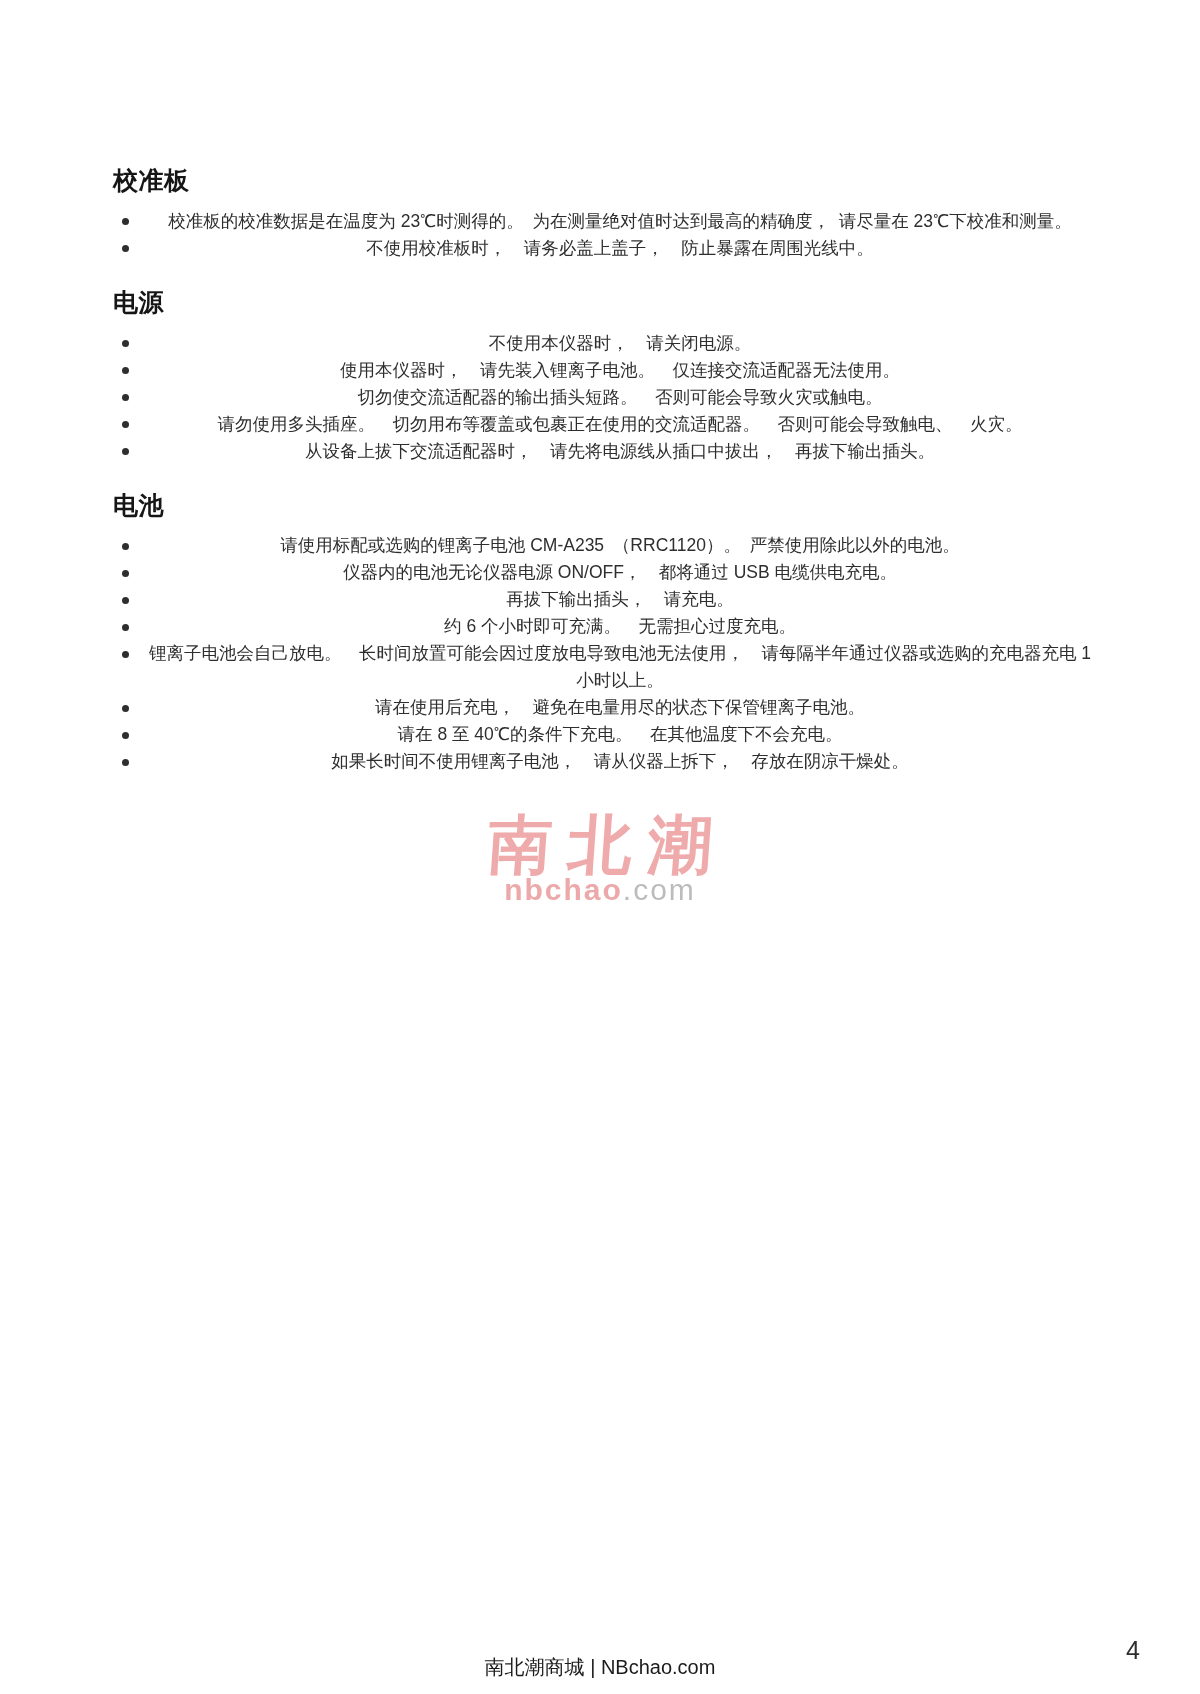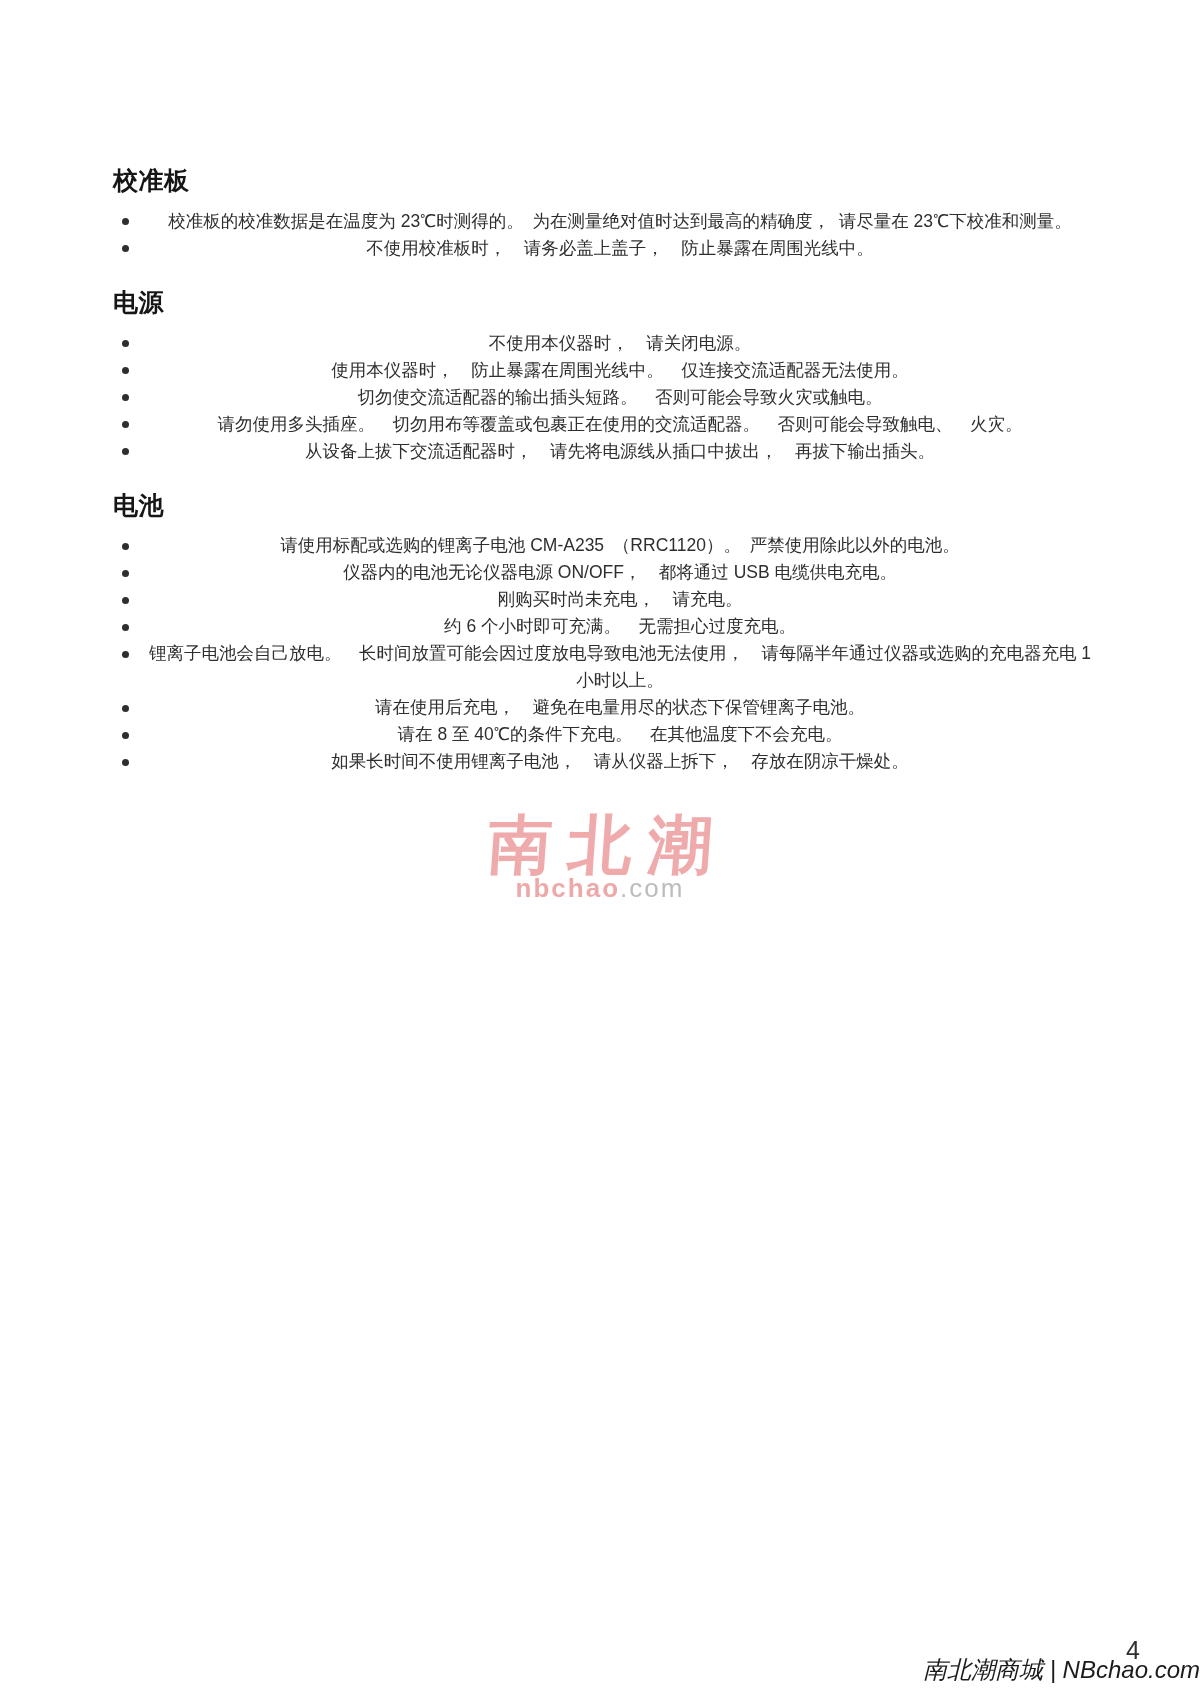--- a/index.html
+++ b/index.html
@@ -59,35 +59,34 @@
     font-family: "DejaVu Serif", serif;
     font-size: 64px;
     font-weight: 700;
     letter-spacing: 16px;
     line-height: 1.0;
     transform: skewX(-4deg);
     text-indent: 16px;
   }
   .wm-domain {
     margin-top: -2px;
-    font-size: 26px;
+    font-size: 30px;
     font-weight: 700;
     letter-spacing: 2px;
     line-height: 1.0;
   }
   .wm-suffix { font-weight: 400; }
   .footer {
     position: absolute;
     top: 1638px;
     left: 0;
     width: 100%;
-    text-align: right;
-    font-size: 24px;
+    text-align: center;
+    font-size: 20px;
     color: #1b1b1b;
-    font-style: italic;
   }
   .page-number {
     position: absolute;
     top: 1620px;
     right: 60px;
     font-size: 25px;
     color: #2e2e2e;
   }
 </style>
 </head>
@@ -102,33 +101,33 @@
       <ul class="bullet-list">
         <li>校准板的校准数据是在温度为 23℃时测得的。 为在测量绝对值时达到最高的精确度， 请尽量在 23℃下校准和测量。</li>
         <li>不使用校准板时，　请务必盖上盖子，　防止暴露在周围光线中。</li>
       </ul>
     </div>
 
     <div class="section">
       <h2>电源</h2>
       <ul class="bullet-list">
         <li>不使用本仪器时，　请关闭电源。</li>
-        <li>使用本仪器时，　防止暴露在周围光线中。　仅连接交流适配器无法使用。</li>
+        <li>使用本仪器时，　请先装入锂离子电池。　仅连接交流适配器无法使用。</li>
         <li>切勿使交流适配器的输出插头短路。　否则可能会导致火灾或触电。</li>
         <li>请勿使用多头插座。　切勿用布等覆盖或包裹正在使用的交流适配器。　否则可能会导致触电、　火灾。</li>
         <li>从设备上拔下交流适配器时，　请先将电源线从插口中拔出，　再拔下输出插头。</li>
       </ul>
     </div>
 
     <div class="section">
       <h2>电池</h2>
       <ul class="bullet-list">
         <li>请使用标配或选购的锂离子电池 CM-A235 （RRC1120）。 严禁使用除此以外的电池。</li>
         <li>仪器内的电池无论仪器电源 ON/OFF，　都将通过 USB 电缆供电充电。</li>
-        <li>刚购买时尚未充电，　请充电。</li>
+        <li>再拔下输出插头，　请充电。</li>
         <li>约 6 个小时即可充满。　无需担心过度充电。</li>
         <li>锂离子电池会自己放电。　长时间放置可能会因过度放电导致电池无法使用，　请每隔半年通过仪器或选购的充电器充电 1 小时以上。</li>
         <li>请在使用后充电，　避免在电量用尽的状态下保管锂离子电池。</li>
         <li>请在 8 至 40℃的条件下充电。　在其他温度下不会充电。</li>
         <li>如果长时间不使用锂离子电池，　请从仪器上拆下，　存放在阴凉干燥处。</li>
       </ul>
     </div>
 
   </div>
 

